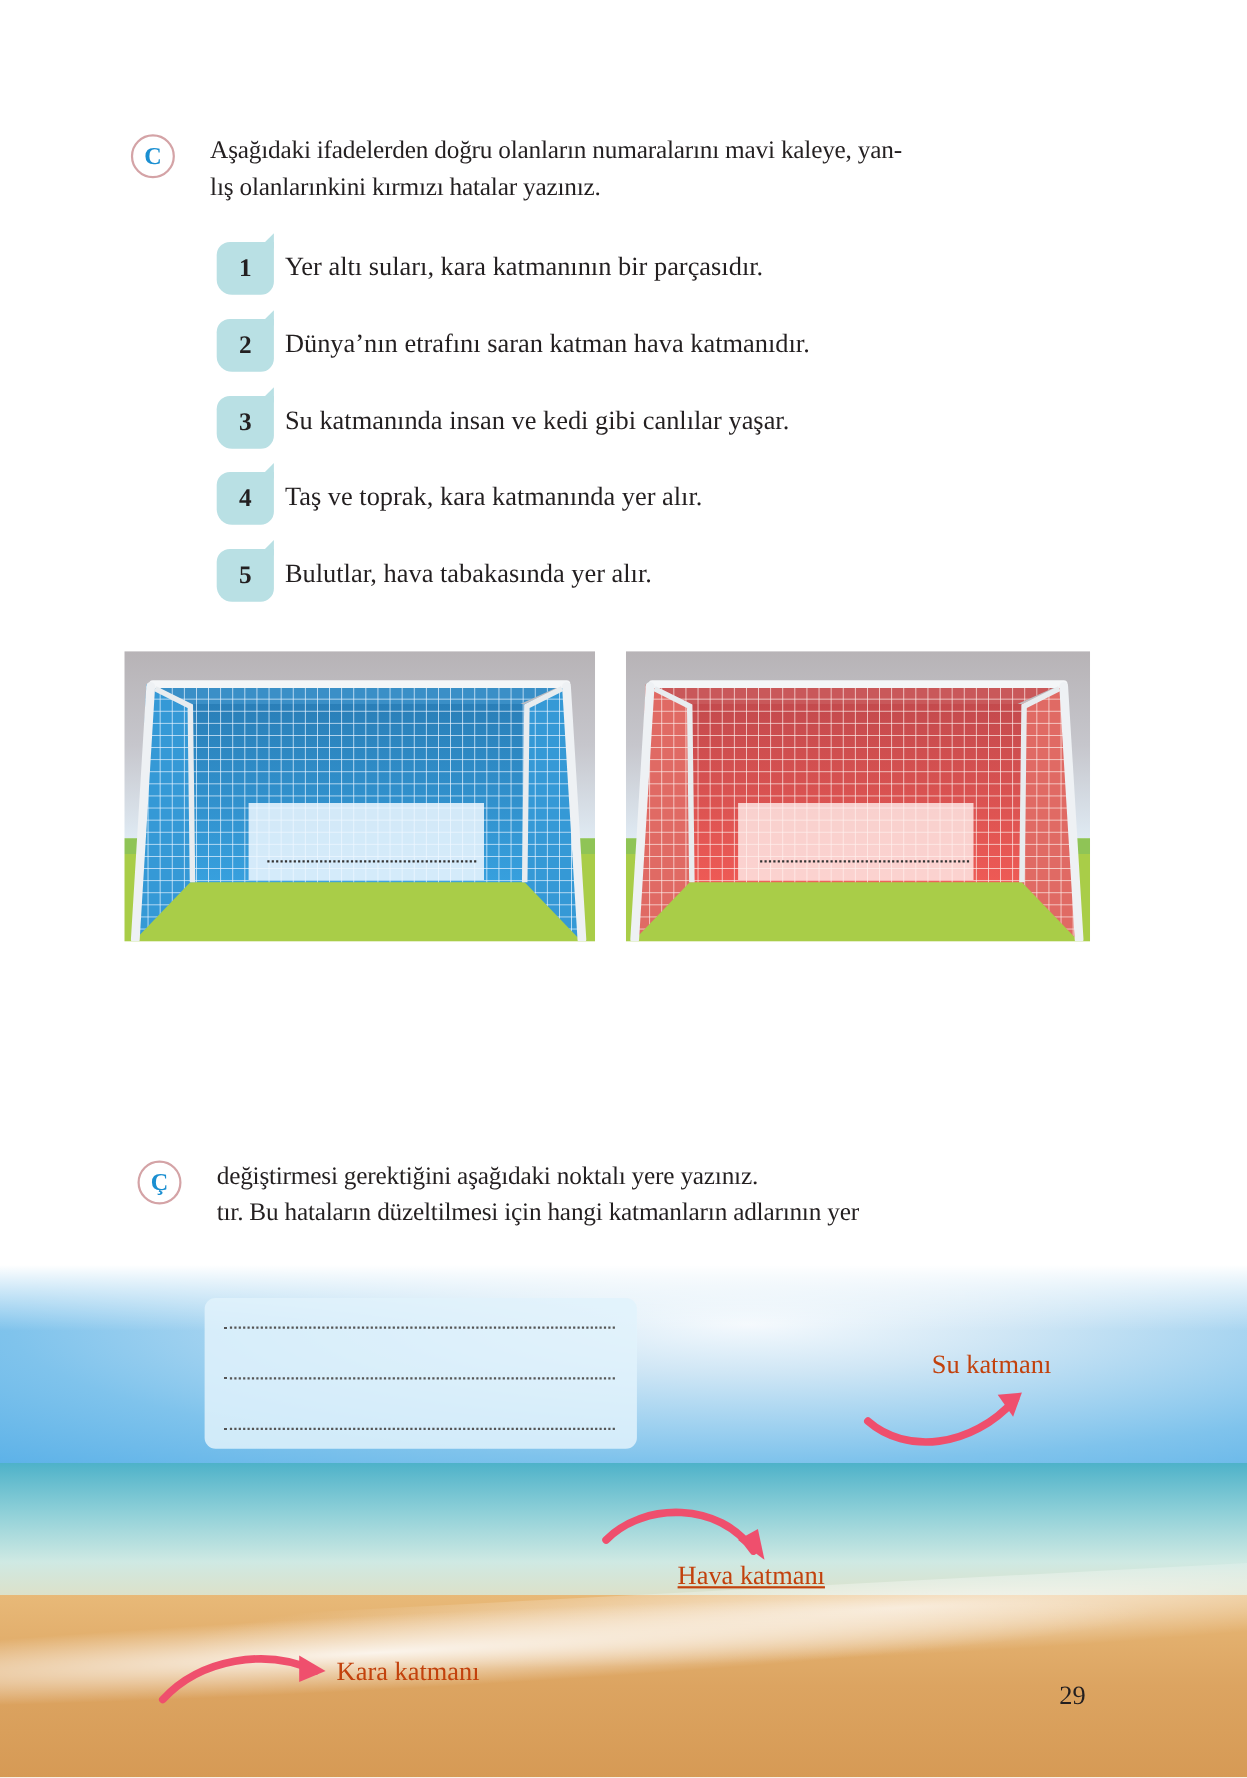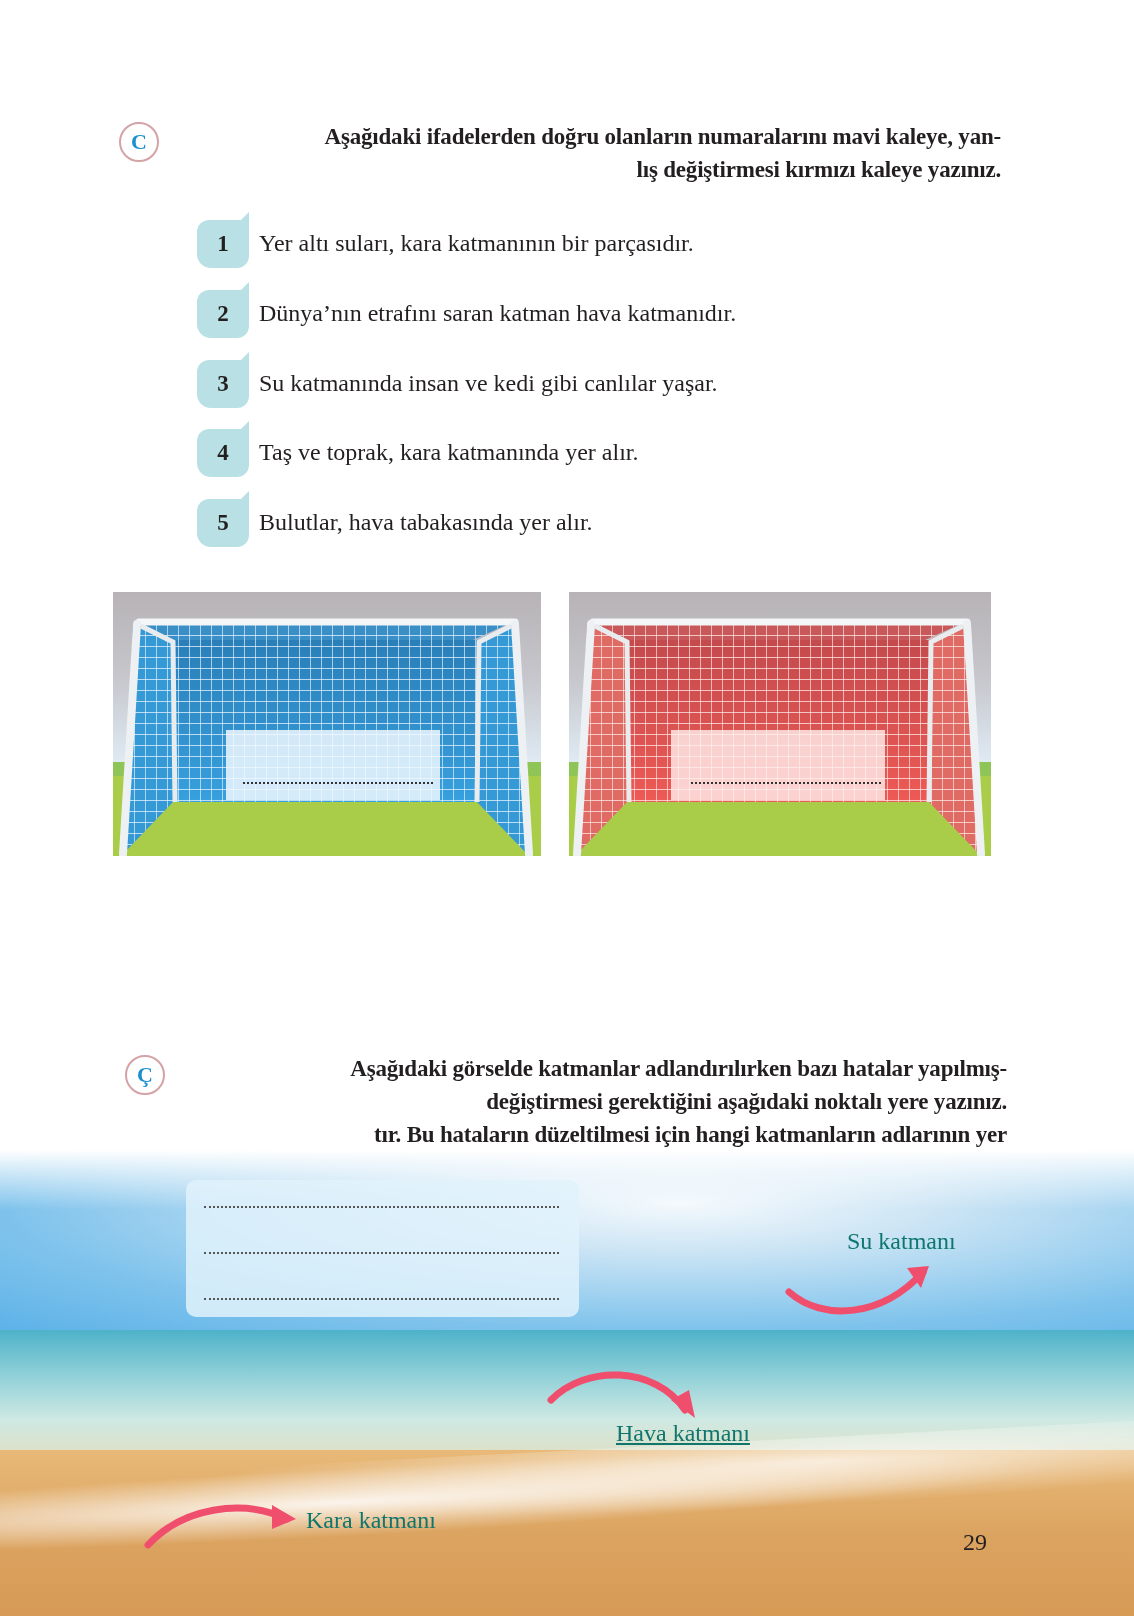--- a/index.html
+++ b/index.html
@@ -1,21 +1,21 @@
 <!DOCTYPE html>
 <html><head>
 <meta charset="utf-8">
 <style>
   html, body { margin:0; padding:0; }
   body { width:1134px; height:1616px; position:relative; background:#ffffff; overflow:hidden;
          font-family:"Liberation Serif","DejaVu Serif",serif; color:#231f20; }
   .section-badge { position:absolute; width:40px; height:40px; border-radius:50%;
          border:2px solid #d4a3a6; box-sizing:border-box; display:flex; align-items:center; justify-content:center;
          color:#1b8fd1; font-weight:bold; font-size:22px; }
-  .instruction { position:absolute; font-weight:bold; font-size:23px; line-height:33px; letter-spacing:-0.2px;text-align:right; }
+  .instruction { position:absolute; font-weight:normal; font-size:23px; line-height:33px; letter-spacing:-0.2px; }
   .item { position:absolute; left:197px; height:56px; display:flex; align-items:center; }
   .item-num { width:52px; height:56px; position:relative; margin-right:10px; }
   .item-num .bubble { position:absolute; left:0; top:8px; width:52px; height:48px; background:#b9e0e4;
          border-radius:12px 0 12px 14px; display:flex; align-items:center; justify-content:center;
          font-weight:bold; font-size:23px; color:#231f20; }
   .item-num .tail { position:absolute; right:0; top:0; width:0; height:0;
          border-left:14px solid transparent; border-bottom:14px solid #b9e0e4; }
   .item-text { font-size:24px; padding-top:6px; }
   .goal { position:absolute; top:592px; height:264px; overflow:hidden; }
   .goal .sky { position:absolute; left:0; right:0; top:0; height:170px;
@@ -31,33 +31,33 @@
          background:linear-gradient(#4eb2c9 0%, #8fd0d8 30%, #cfe9e3 60%, #e9d9b0 100%); }
   .beach .sand { position:absolute; left:0; right:0; top:300px; bottom:0;
          background:linear-gradient(#e8b978, #dca461 50%, #d69a55); }
   .beach .foam { position:absolute; left:-20px; top:300px; width:1200px; height:80px;
          background:radial-gradient(ellipse at 30% 50%, rgba(255,255,255,0.85), rgba(255,255,255,0) 60%),
                     radial-gradient(ellipse at 70% 30%, rgba(255,255,255,0.7), rgba(255,255,255,0) 55%);
          transform:rotate(-3deg); }
   .answer-box { position:absolute; left:186px; top:1180px; width:393px; height:137px;
          background:rgba(225,242,252,0.85); border-radius:10px; }
   .answer-line { position:absolute; left:18px; width:355px; border-bottom:2px dotted #555; }
-  .layer-label { position:absolute; font-size:24px; color:#0f766e; }
+  .layer-label { position:absolute; font-size:24px; color:#c2410c; }
   .arrow { position:absolute; }
   .page-number { position:absolute; left:963px; top:1517px; font-size:24px;margin-top:12px; }
 </style>
 </head>
 <body>
 
 <div class="section-badge" style="left:119px;top:122px;">
   <span>C</span>
 </div>
 <div class="instruction" style="left:191px;top:120px;width:810px;">
   <div>Aşağıdaki ifadelerden doğru olanların numaralarını mavi kaleye, yan-</div>
-  <div>lış değiştirmesi kırmızı kaleye yazınız.</div>
+  <div>lış olanlarınkini kırmızı hatalar yazınız.</div>
 </div>
 
 <div class="item" style="top:212px;">
   <div class="item-num">
       <div class="tail"></div>
       <div class="bubble">1</div>
     </div>
   <span class="item-text">Yer altı suları, kara katmanının bir parçasıdır.</span>
 </div>
 <div class="item" style="top:282px;">
@@ -157,21 +157,20 @@
   <div class="sky-fade"></div>
   <div class="sea"></div>
   <div class="sand"></div>
   <div class="foam"></div>
 </div>
 
 <div class="section-badge" style="left:125px;top:1055px;">
   <span>Ç</span>
 </div>
 <div class="instruction" style="left:197px;top:1052px;width:810px;">
-  <div>Aşağıdaki görselde katmanlar adlandırılırken bazı hatalar yapılmış-</div>
   <div>değiştirmesi gerektiğini aşağıdaki noktalı yere yazınız.</div>
   <div>tır. Bu hataların düzeltilmesi için hangi katmanların adlarının yer</div>
 </div>
 
 <div class="answer-box">
   <div class="answer-line" style="top:26px;"></div>
   <div class="answer-line" style="top:72px;"></div>
   <div class="answer-line" style="top:118px;"></div>
 </div>
 

